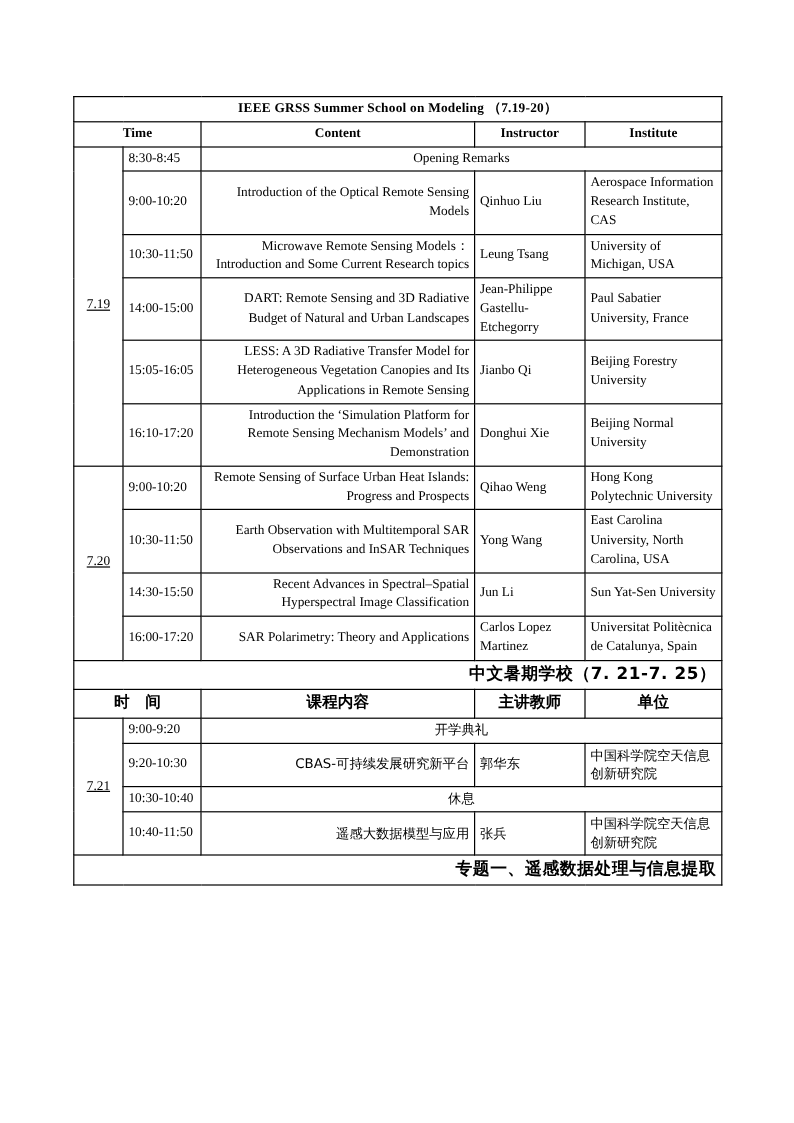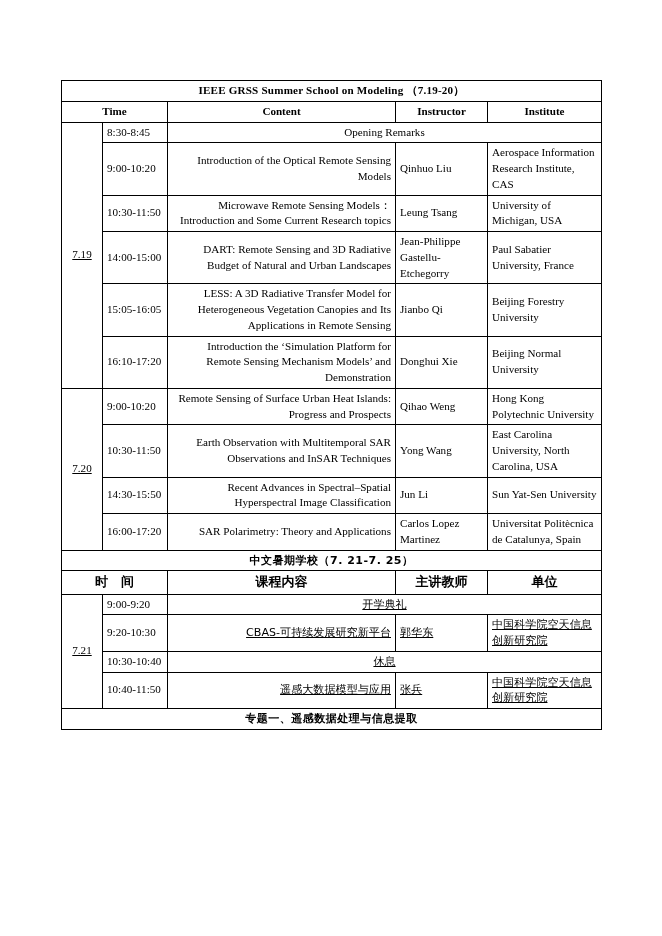--- a/index.html
+++ b/index.html
@@ -78,29 +78,29 @@
   .cell-person {
     text-align: left;
     font-size: 11.1px;
   }
   .cell-inst {
     font-size: 11.1px;
   }
   
   .zh {
     font-family: "DejaVu Sans", "Liberation Sans", sans-serif;
-    text-decoration: underline;
   }
   .zh-bold {
     font-family: "DejaVu Sans", "Liberation Sans", sans-serif;
     font-weight: bold;
   }
   .banner.zh-bold {
-    font-size: 11px;
+    font-size: 14px;
     letter-spacing: 0.5px;
+    text-align: right;
   }
   .colhead.zh-bold {
     font-size: 13px;
   }
 </style>
 </head>
 <body>
 
 <div id="page">
 

